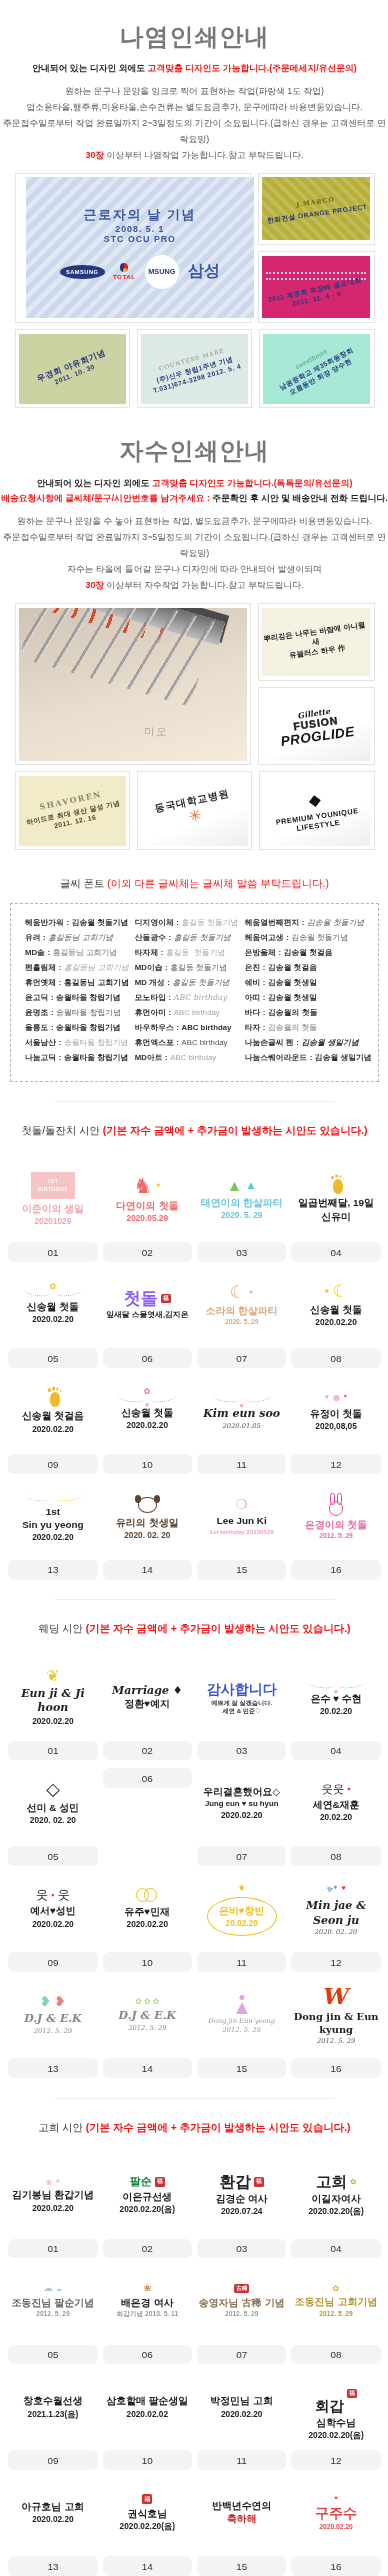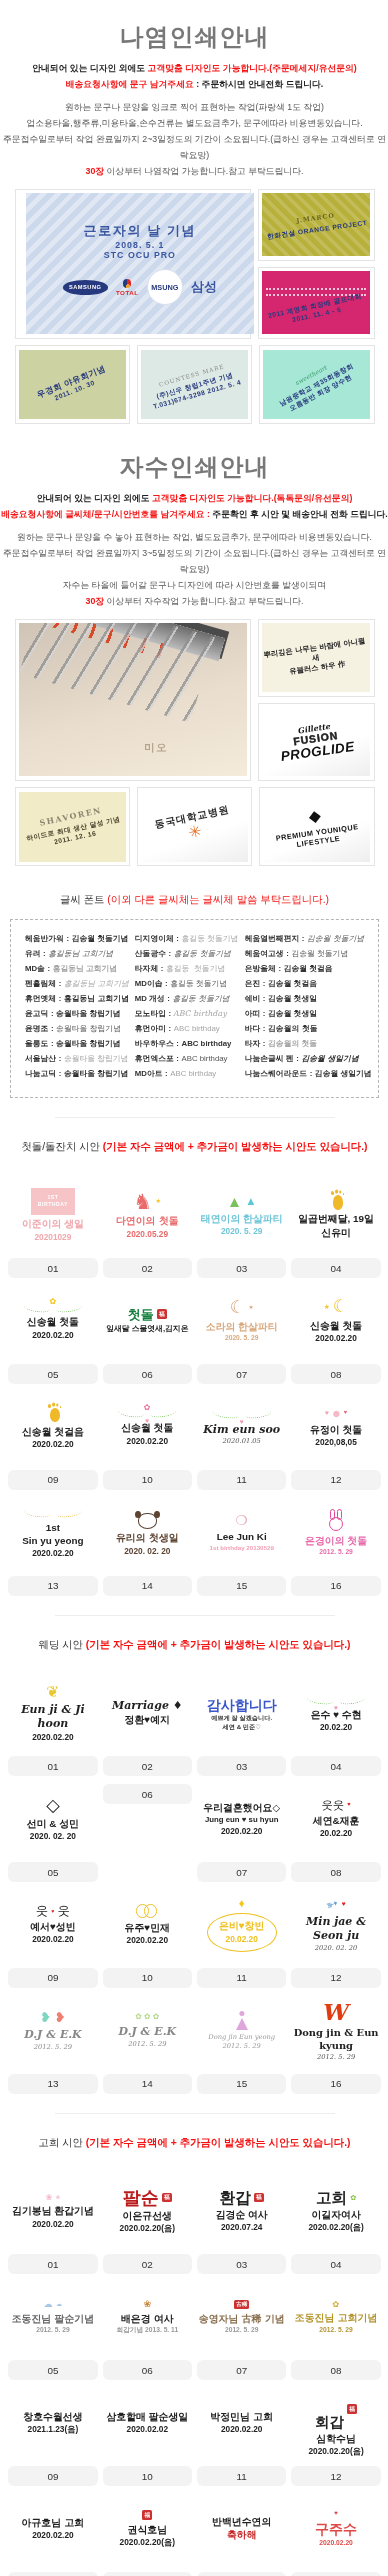--- a/index.html
+++ b/index.html
@@ -33,37 +33,37 @@
   .tex-cream{background:#f6f2e2;}
   .tex-lemon{background:#f1ecc7;}
   .tex-white{background:#fdfdfd;background-image:linear-gradient(160deg,#fff 60%,#eee 100%);}
   .pl1{font-size:13px;font-weight:800;color:#3a56a0;letter-spacing:1.6px;}
   .pl2{font-size:8.8px;font-weight:700;color:#3a56a0;letter-spacing:1px;}
   .brandrow{display:flex;align-items:center;gap:8.3px;margin-top:9.3px;}
   .samsung-oval{background:#27397e;color:#fff;font-size:5.7px;font-weight:700;padding:4.1px 6.2px;border-radius:50%;letter-spacing:0.5px;}
   .total-logo{color:#e02424;font-weight:800;font-size:6.2px;letter-spacing:0.5px;}
   .total-logo::before{content:"";display:block;width:8.3px;height:8.3px;margin:0 auto 1px;border-radius:50%;background:conic-gradient(#e02424 0 120deg,#f0a030 120deg 200deg,#27397e 200deg 360deg);}
   .msung-circle{width:34px;height:34px;border-radius:50%;background:#fff;color:#27397e;display:flex;align-items:center;justify-content:center;font-weight:800;font-size:7.3px;border:1px solid #d8e0f0;}
-  .samsung-kr{color:#3a56a0;font-weight:700;font-size:13px;}
+  .samsung-kr{color:#3a56a0;font-weight:700;font-size:16px;}
   .rot-8{transform:rotate(-8deg);}
   .rot-12{transform:rotate(-12deg);}
   .rot-16{transform:rotate(-16deg);}
   .rot-22{transform:rotate(-22deg);}
   .rot-28{transform:rotate(-28deg);}
   .brand-sm{font-family:"DejaVu Serif","Liberation Serif",serif;font-size:6.2px;letter-spacing:1px;color:#6b6420;font-weight:700;margin-bottom:5.2px;}
   .navy-line{color:#27397e;font-weight:800;font-size:6.7px;letter-spacing:0.5px;}
   .navy-lg{color:#27397e;font-weight:800;font-size:8.3px;letter-spacing:0.5px;}
   .dotband{width:92%;border-top:2.1px dotted rgba(255,255,255,.75);border-bottom:2.1px dotted rgba(255,255,255,.75);height:4.1px;margin-bottom:6.2px;}
   .gray-brand{font-family:"DejaVu Serif",serif;font-size:5.7px;letter-spacing:1px;color:#8a8a8a;margin-bottom:4.1px;}
   .script-green{font-family:"DejaVu Serif",serif;font-style:italic;color:#3aa06a;font-size:6.2px;margin-bottom:4.1px;}
   .machine{background:linear-gradient(165deg,#cfc4b6 0%,#e9ddcd 55%,#f4ebdb 100%);}
   .needles{position:absolute;left:4%;top:-8%;width:78%;height:58%;background:repeating-linear-gradient(105deg,#8e8e8e 0 2.6px,#d6d6d6 2.6px 4.7px,rgba(0,0,0,0) 4.7px 18.7px);transform:rotate(16deg);opacity:.75;}
   .needlebar{position:absolute;left:-4%;top:-10%;width:95%;height:16%;background:linear-gradient(#6a6a6a,#bdbdbd);transform:rotate(16deg);box-shadow:0 -5.2px 0 2.1px #4a4a4a;}
   .reddots{position:absolute;left:6%;top:2%;width:60%;height:10%;background:repeating-radial-gradient(circle at 5.2px 4.1px,#d84a2a 0 3.1px,rgba(0,0,0,0) 3.1px 17.6px);transform:rotate(16deg);}
-  .stitch{position:absolute;bottom:14%;left:55%;color:#b5a489;font-size:10.4px;font-weight:700;letter-spacing:1.6px;}
+  .stitch{position:absolute;bottom:14%;left:55%;color:#b5a489;font-size:10.4px;font-weight:400;letter-spacing:1.6px;}
   .cal-dark{font-family:"DejaVu Serif",serif;font-weight:700;color:#222;font-size:7.3px;}
   .gil-1{font-family:"DejaVu Serif",serif;font-style:italic;font-weight:700;font-size:7.8px;color:#111;}
   .gil-2{font-size:10.4px;font-weight:800;color:#222;letter-spacing:1px;-webkit-text-stroke:0.5px #222;}
   .gil-3{font-size:13.5px;font-weight:800;font-style:italic;color:#111;letter-spacing:0.5px;}
   .shav{font-family:"DejaVu Serif",serif;font-size:7.8px;letter-spacing:1.6px;color:#8a8570;font-weight:700;margin-bottom:4.1px;}
   .dark-sm{font-size:6.7px;font-weight:700;color:#4a3f2a;letter-spacing:0.5px;}
   .pin{color:#e8762c;font-size:15.6px;line-height:1;margin-bottom:3.1px;}
   .blk-logo{font-size:15.6px;color:#111;line-height:1;margin-bottom:4.1px;}
   .blk-line{font-size:7.3px;font-weight:800;color:#111;letter-spacing:0.5px;}
   .hosp{font-size:9.9px;font-weight:800;color:#2a2a2a;letter-spacing:1px;}
@@ -132,21 +132,20 @@
 </style>
 </head>
 <body>
 
 <div class="page">
 
   <section>
     <h1 class="big-title">나염인쇄안내</h1>
     <div class="intro">
       <p class="iline"><span class="b">안내되어 있는 디자인 외에도 </span><span class="r">고객맞춤 디자인도 가능합니다.(주문메세지/유선문의)</span></p>
-      <p class="iline"><span class="r">배송요청사항에 문구 남겨주세요</span><span class="b"> : 주문하시면 안내전화 드립니다.</span></p>
       <p class="iline mt"><span>원하는 문구나 문양을 잉크로 찍어 표현하는 작업(파랑색 1도 작업)</span></p>
       <p class="iline"><span>업소용타올,행주류,미용타올,손수건류는 별도요금추가, 문구에따라 비용변동있습니다.</span></p>
       <p class="iline"><span>주문접수일로부터 작업 완료일까지 2~3일정도의 기간이 소요됩니다.(급하신 경우는 고객센터로 연락요망)</span></p>
       <p class="iline"><span class="r">30장</span><span> 이상부터 나염작업 가능합니다.참고 부탁드립니다.</span></p>
     </div>
 
     <div class="gal">
       <div class="gal-top">
         <div class="tile big">
           <div class="tile-inner tex-blue">
@@ -210,21 +209,21 @@
     </div>
   </section>
 
   <section class="psec">
     <h1 class="big-title">자수인쇄안내</h1>
     <div class="intro">
       <p class="iline"><span class="b">안내되어 있는 디자인 외에도 </span><span class="r">고객맞춤 디자인도 가능합니다.(톡톡문의/유선문의)</span></p>
       <p class="iline"><span class="r">배송요청사항에 글씨체/문구/시안번호를 남겨주세요 : </span><span class="b">주문확인 후 시안 및 배송안내 전화 드립니다.</span></p>
       <p class="iline mt"><span>원하는 문구나 문양을 수 놓아 표현하는 작업, 별도요금추가, 문구에따라 비용변동있습니다.</span></p>
       <p class="iline"><span>주문접수일로부터 작업 완료일까지 3~5일정도의 기간이 소요됩니다.(급하신 경우는 고객센터로 연락요망)</span></p>
-      <p class="iline"><span>자수는 타올에 들어갈 문구나 디자인에 따라 시안번호를 발생이되며</span></p>
+      <p class="iline"><span>자수는 타올에 들어갈 문구나 디자인에 따라 안내되어 발생이되며</span></p>
       <p class="iline"><span class="r">30장</span><span> 이상부터 자수작업 가능합니다.참고 부탁드립니다.</span></p>
     </div>
 
     <div class="gal">
       <div class="gal-top tall">
         <div class="tile big">
           <div class="tile-inner machine">
             <div class="needlebar"></div>
             <div class="reddots"></div>
             <div class="needles"></div>
@@ -507,21 +506,21 @@
             <div class="lines">
               <div class="sline s-kb">신송월 첫돌</div>
               <div class="sline s-d">2020.02.20</div>
             </div>
           </div>
           <div class="badge">05</div>
         </div>
         <div class="scell">
           <div class="art">
             <div class="deco">
-              <span class="glyph cal" style="color: #15803d; font-size: 13px;">첫돌</span>
+              <span class="glyph cal" style="color: #8b5cf6; font-size: 17px;">첫돌</span>
               <span class="glyph seal">福</span>
             </div>
             <div class="lines">
               <div class="sline s-kl">잎새달 스물엿새,김지온</div>
             </div>
           </div>
           <div class="badge">06</div>
         </div>
         <div class="scell">
           <div class="art">
@@ -861,21 +860,21 @@
             <div class="lines">
               <div class="sline s-kb">김기봉님 환갑기념</div>
               <div class="sline s-d">2020.02.20</div>
             </div>
           </div>
           <div class="badge">01</div>
         </div>
         <div class="scell">
           <div class="art">
             <div class="deco">
-              <span class="glyph cal" style="color: #b91c1c; font-size: 18px;">팔순</span>
+              <span class="glyph cal" style="color: #15803d; font-size: 11px;">팔순</span>
               <span class="glyph seal">福</span>
             </div>
             <div class="lines">
               <div class="sline s-kb">이은규선생</div>
               <div class="sline s-d">2020.02.20(음)</div>
             </div>
           </div>
           <div class="badge">02</div>
         </div>
         <div class="scell">

